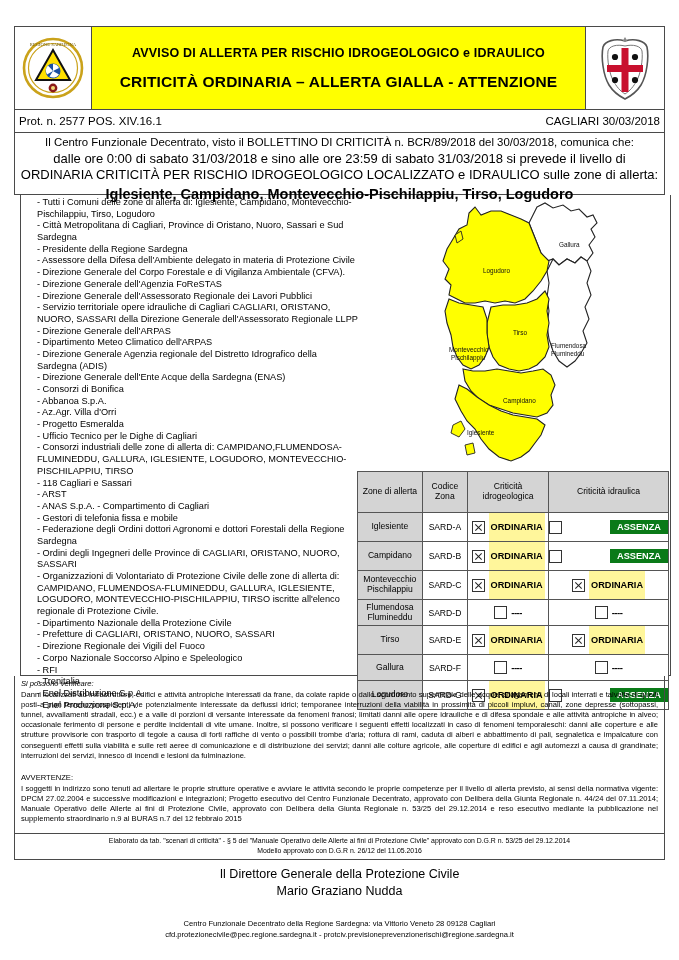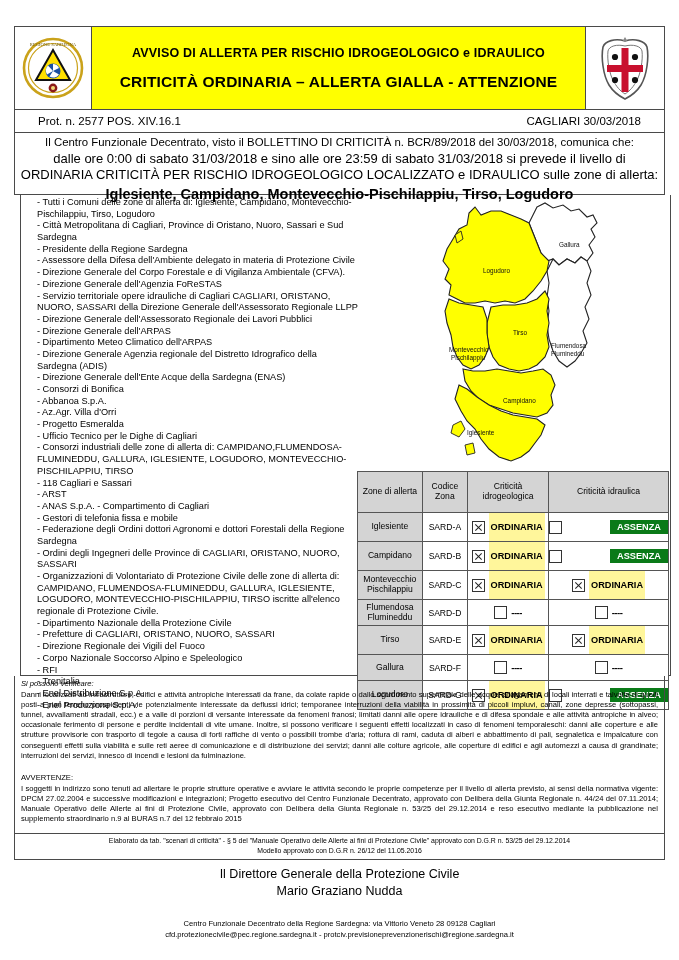--- a/index.html
+++ b/index.html
@@ -24,21 +24,21 @@
   .hdr-logo-r{width:78px;border-left:1px solid #4a4a4a;display:flex;align-items:center;justify-content:center;background:#fff;}
   .hdr-mid{flex:1;background:#FFFF00;display:flex;flex-direction:column;align-items:center;justify-content:center;gap:13px;}
   .hdr-t1{font-size:12.5px;font-weight:bold;letter-spacing:.2px;text-align:center;}
   .hdr-t2{font-size:15.5px;font-weight:bold;letter-spacing:.2px;text-align:left;}
 
   
   .prot{
     position:absolute;left:14px;top:110px;width:651px;height:23px;
     border:1px solid #4a4a4a;border-top:none;box-sizing:border-box;
     display:flex;align-items:center;justify-content:space-between;
-    padding:0 23px;font-size:11.5px;
+    padding:0 4px;font-size:11.5px;
   }
 
   
   .intro{
     position:absolute;left:14px;top:133px;width:651px;height:62px;
     border:1px solid #4a4a4a;border-top:none;box-sizing:border-box;
     text-align:center;padding-top:3px;
   }
   .intro-l1{font-size:11.4px;}
   .intro-l2{font-size:13px;margin-top:3px;line-height:1.25;}
@@ -160,22 +160,22 @@
 
   <div class="bodybox">
 
     <div class="recips" id="recips">
         <p>- Tutti i Comuni delle zone di allerta di: Iglesiente, Campidano, Montevecchio-Pischilappiu, Tirso, Logudoro</p>
         <p>- Città Metropolitana di Cagliari, Province di Oristano, Nuoro, Sassari e Sud Sardegna</p>
         <p>- Presidente della Regione Sardegna</p>
         <p>- Assessore della Difesa dell'Ambiente delegato in materia di Protezione Civile</p>
         <p>- Direzione Generale del Corpo Forestale e di Vigilanza Ambientale (CFVA).</p>
         <p>- Direzione Generale dell'Agenzia FoReSTAS</p>
+        <p>- Direzione Generale dell'Assessorato Regionale dei Lavori Pubblici</p>
         <p>- Servizio territoriale opere idrauliche di Cagliari CAGLIARI, ORISTANO, NUORO, SASSARI della Direzione Generale dell'Assessorato Regionale LLPP</p>
-        <p>- Direzione Generale dell'Assessorato Regionale dei Lavori Pubblici</p>
         <p>- Direzione Generale dell'ARPAS</p>
         <p>- Dipartimento Meteo Climatico dell'ARPAS</p>
         <p>- Direzione Generale Agenzia regionale del Distretto Idrografico della Sardegna (ADIS)</p>
         <p>- Direzione Generale dell'Ente Acque della Sardegna (ENAS)</p>
         <p>- Consorzi di Bonifica</p>
         <p>- Abbanoa S.p.A.</p>
         <p>- Az.Agr. Villa d'Orri</p>
         <p>- Progetto Esmeralda</p>
         <p>- Ufficio Tecnico per le Dighe di Cagliari</p>
         <p>- Consorzi industriali delle zone di allerta di: CAMPIDANO,FLUMENDOSA-FLUMINEDDU, GALLURA, IGLESIENTE, LOGUDORO, MONTEVECCHIO-PISCHILAPPIU, TIRSO</p>

